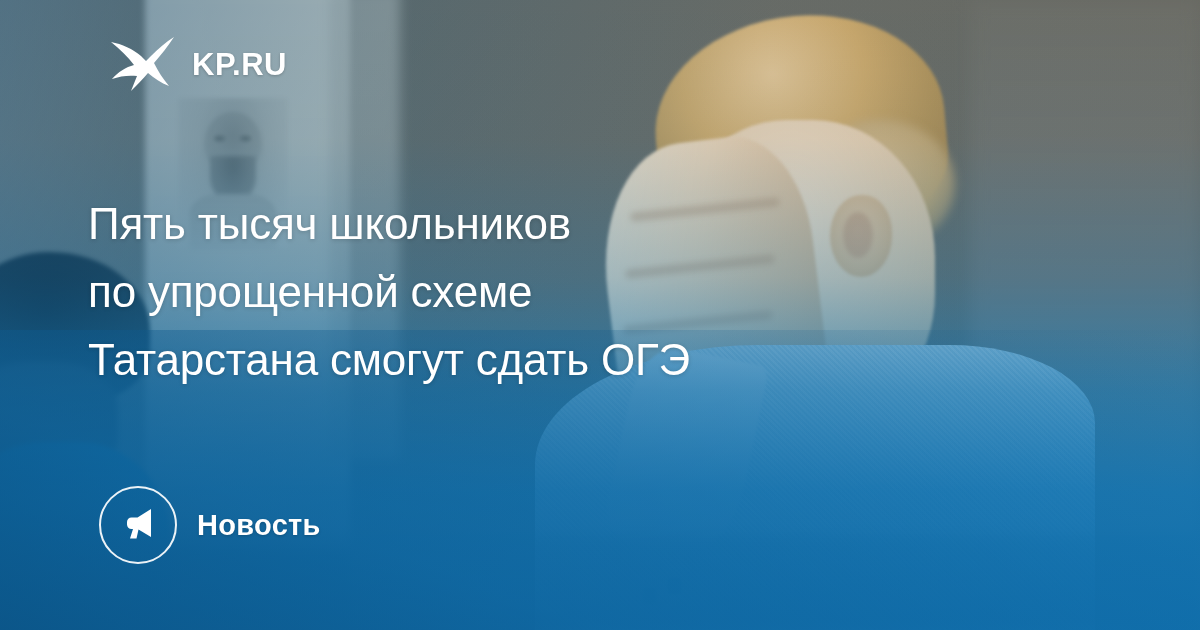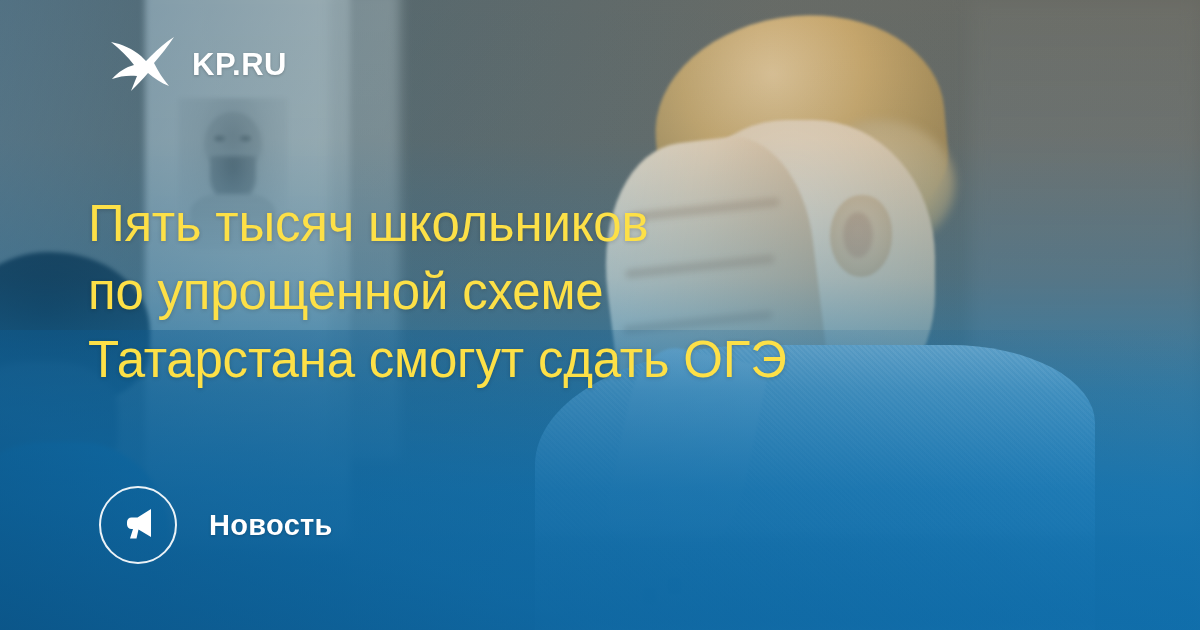--- a/index.html
+++ b/index.html
@@ -209,30 +209,30 @@
     cursor:pointer;
   }
   .brand svg{display:block;}
   .brand-name{
     color:#fff;font-size:31px;font-weight:bold;letter-spacing:.5px;
     text-shadow:0 1px 3px rgba(0,0,0,.22);
   }
 
   .headline{
     position:absolute;left:88px;top:190px;width:870px;
-    color:#fde047;
-    font-size:51px;line-height:68px;font-weight:400;
+    color:#ffffff;
+    font-size:44px;line-height:68px;font-weight:400;
     letter-spacing:-.2px;
     text-shadow:0 1px 4px rgba(0,0,0,.18);
   }
   .headline span{display:block;white-space:nowrap;}
 
   .badge{
     position:absolute;left:99px;top:486px;
-    display:flex;align-items:center;gap:32px;
+    display:flex;align-items:center;gap:20px;
     cursor:pointer;
   }
   .badge-circle{
     width:78px;height:78px;border-radius:50%;
     border:2px solid rgba(255,255,255,.92);
     display:flex;align-items:center;justify-content:center;
     flex:0 0 auto;
   }
   .badge-label{
     color:#fff;font-size:29px;font-weight:bold;letter-spacing:.3px;

